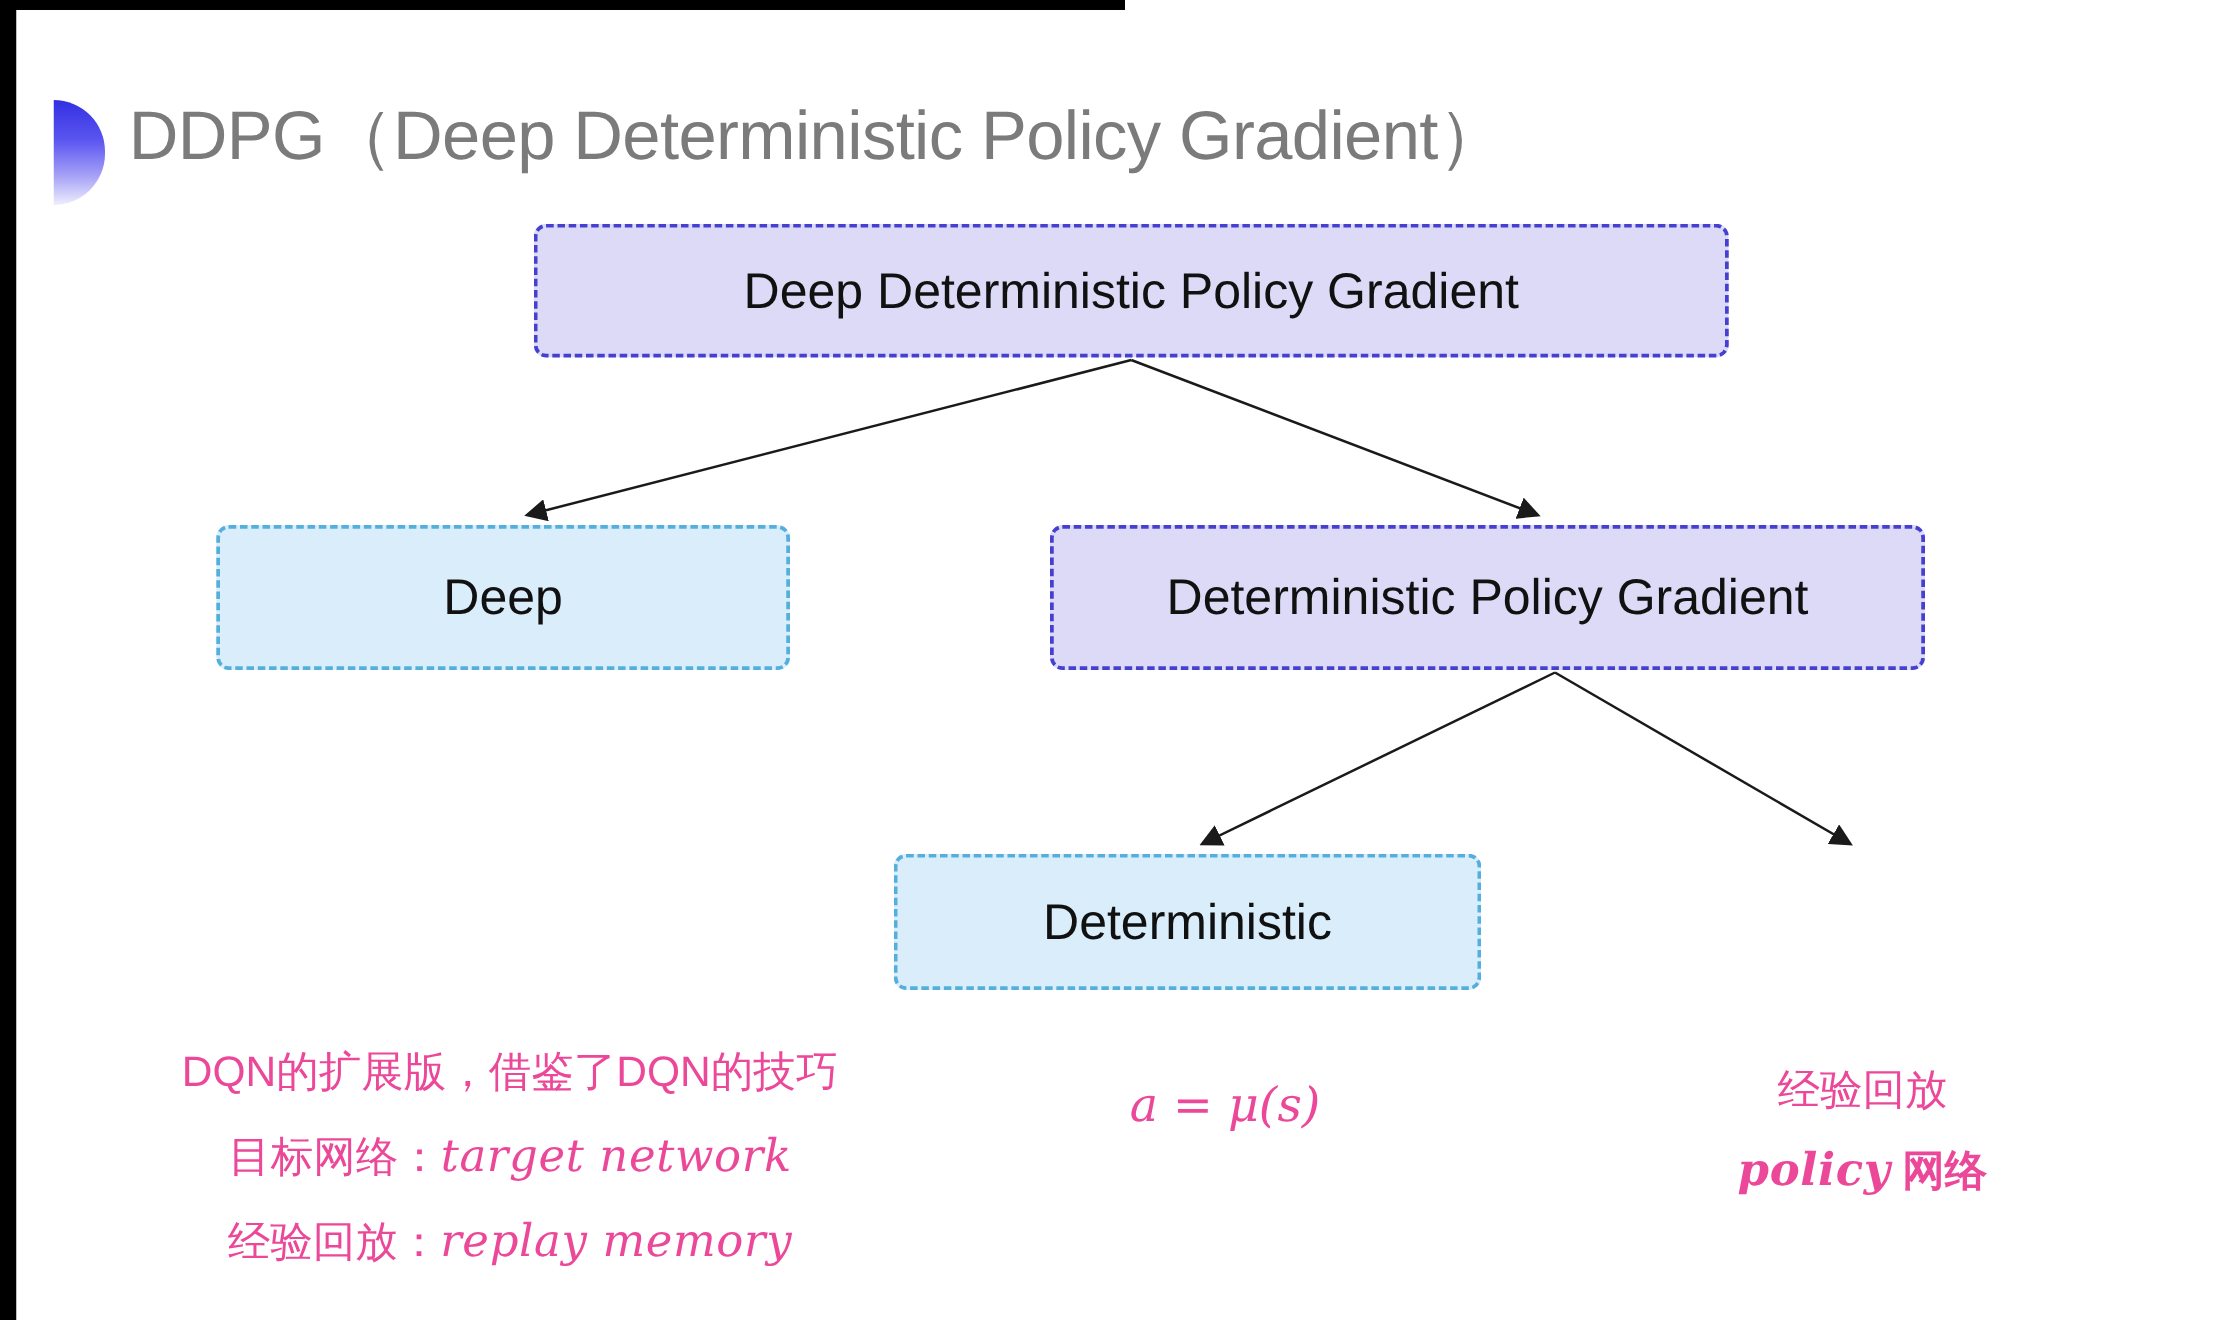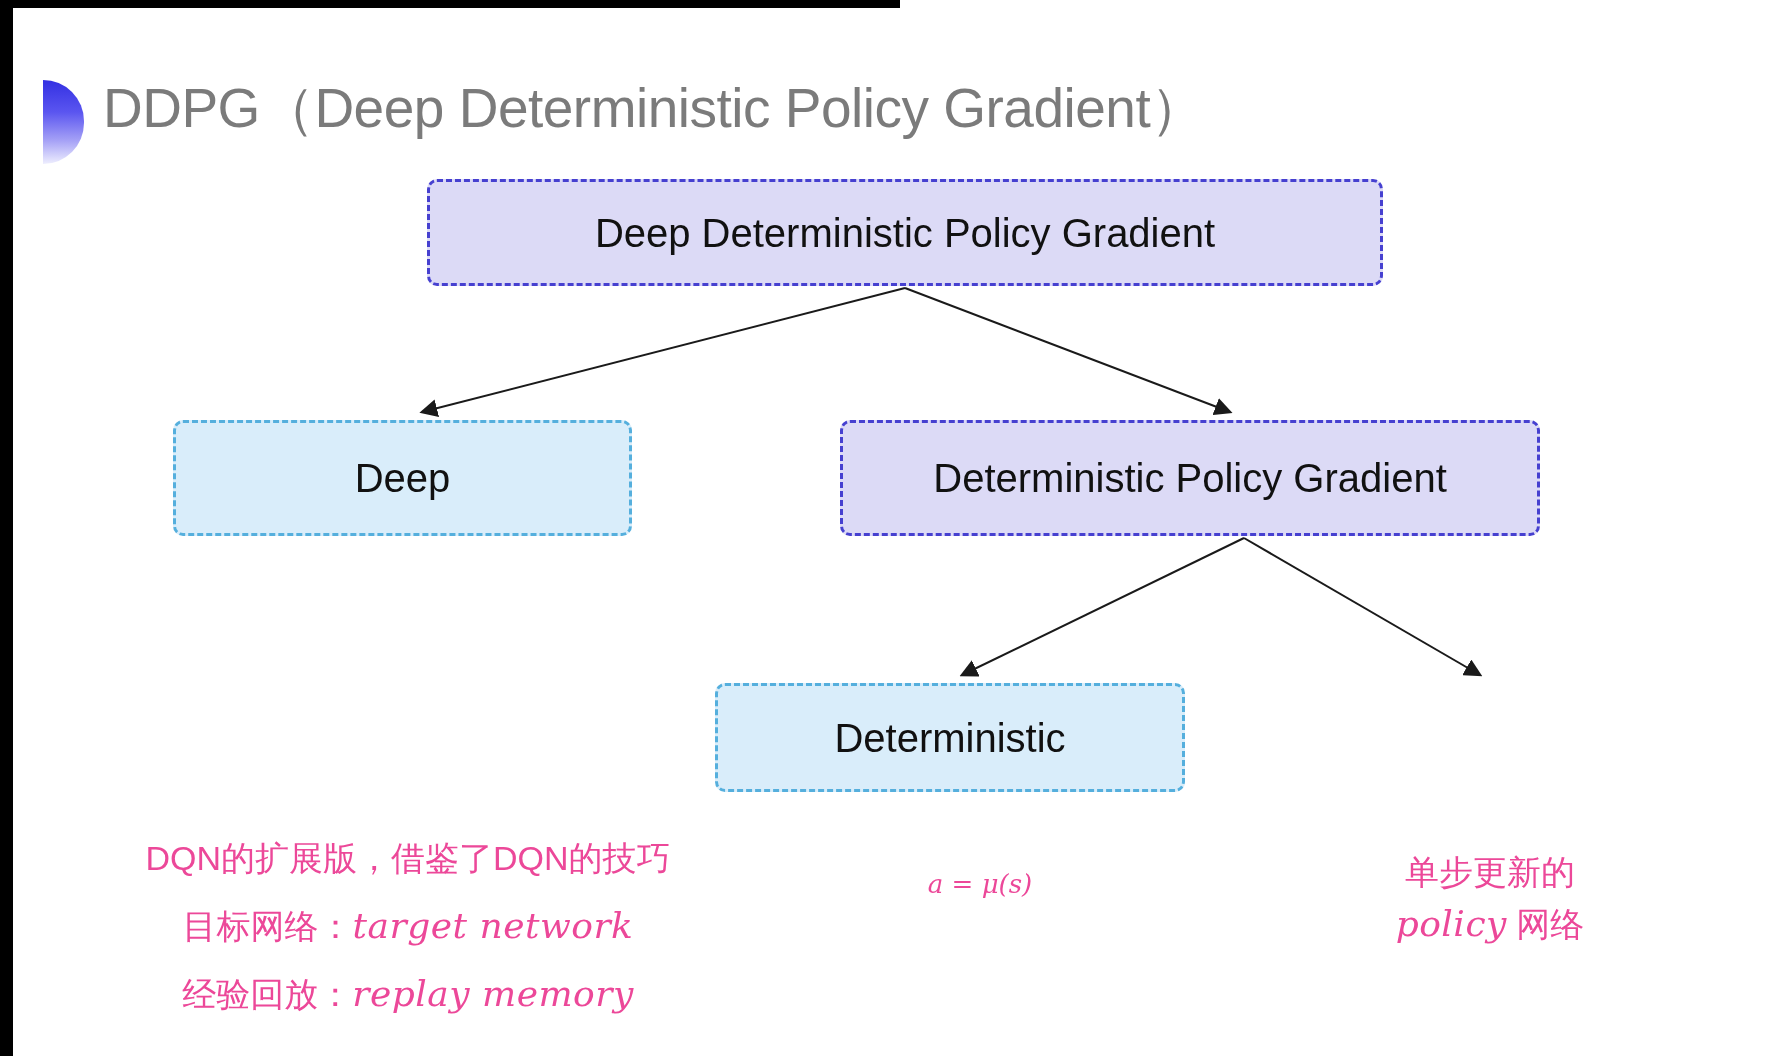--- a/index.html
+++ b/index.html
@@ -36,23 +36,23 @@
   .note .line:last-child{margin-bottom:0;}
   #note-deep{left:118px;top:838px;width:580px;}
   #note-deterministic{left:780px;top:852px;width:400px;}
   #note-policy{left:1290px;top:852px;width:400px;}
   .term{
     font-family:"DejaVu Serif","Liberation Serif",serif;font-style:italic;
     font-size:36px;letter-spacing:0.5px;
   }
   .formula{
     font-family:"DejaVu Serif","Liberation Serif",serif;font-style:italic;
-    font-size:26px;margin-top:12px;
+    font-size:38px;margin-top:12px;
   }
-  .note-gap{margin-top:12px;}
+  .note-gap{margin-top:24px;font-weight:bold;}
 </style>
 </head>
 <body>
 
 <div id="canvas">
 
   <div id="edge-top" class="edge-bar"></div>
   <div id="edge-left" class="edge-bar"></div>
 
   <div id="bullet"></div>
@@ -92,17 +92,17 @@
     <div class="line">DQN的扩展版，借鉴了DQN的技巧</div>
     <div class="line"><span>目标网络：</span><span class="term">target network</span></div>
     <div class="line"><span>经验回放：</span><span class="term">replay memory</span></div>
   </div>
 
   <div id="note-deterministic" class="note">
     <div class="formula">a = μ(s)</div>
   </div>
 
   <div id="note-policy" class="note">
-    <div>单步更新的</div>
+    <div>经验回放</div>
     <div class="note-gap"><span class="term">policy</span><span> 网络</span></div>
   </div>
 
 </div>
 
 </body></html>

